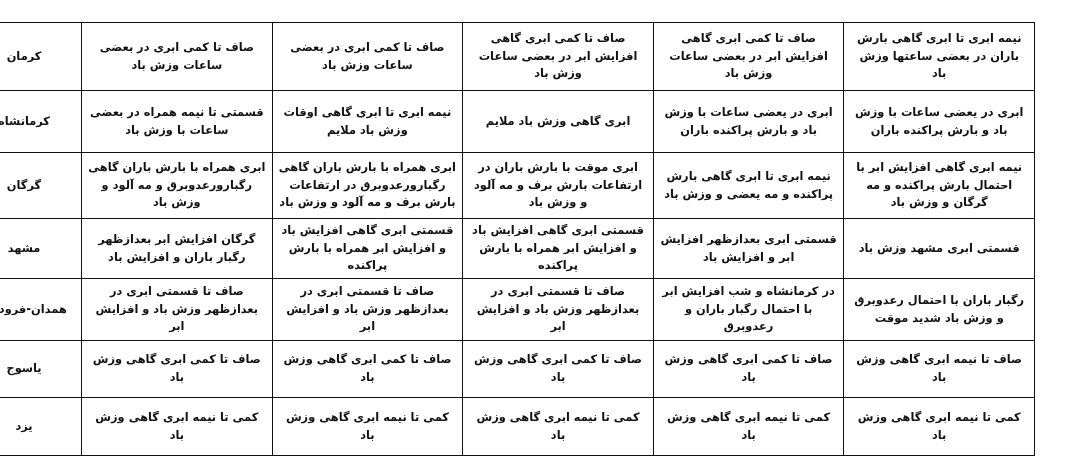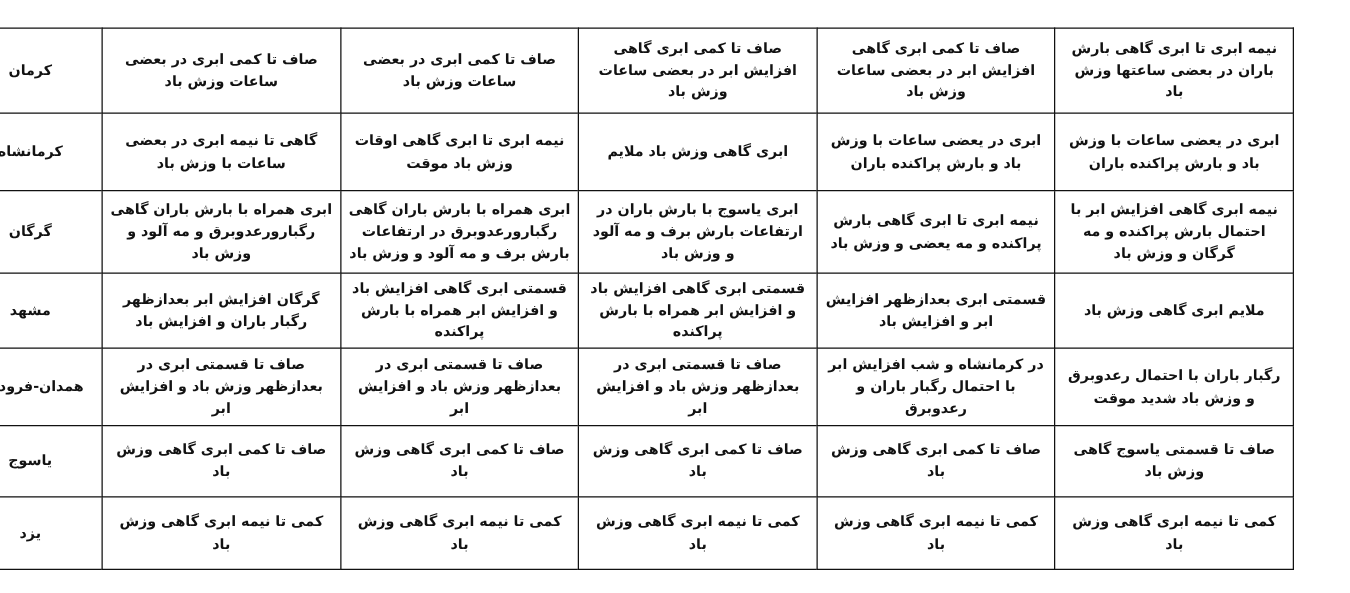--- a/index.html
+++ b/index.html
@@ -78,54 +78,54 @@
           <td class="desc-cell">صاف تا کمی ابری گاهی افزایش ابر در بعضی ساعات وزش باد</td>
           <td class="desc-cell">صاف تا کمی ابری در بعضی ساعات وزش باد</td>
           <td class="desc-cell">صاف تا کمی ابری در بعضی ساعات وزش باد</td>
           <td class="city-cell">کرمان</td>
         </tr>
 
         <tr class="r1">
           <td class="desc-cell">ابری در یعضی ساعات با وزش باد و بارش پراکنده باران</td>
           <td class="desc-cell">ابری در یعضی ساعات با وزش باد و بارش پراکنده باران</td>
           <td class="desc-cell">ابری گاهی وزش باد ملایم</td>
-          <td class="desc-cell">نیمه ابری تا  ابری گاهی اوقات وزش باد موقت</td>
-          <td class="desc-cell">گاهی تا نیمه ابری در بعضی ساعات با وزش باد</td>
+          <td class="desc-cell">نیمه ابری تا  ابری گاهی اوقات وزش باد ملایم</td>
+          <td class="desc-cell">قسمتی تا نیمه همراه در بعضی ساعات با وزش باد</td>
           <td class="city-cell">کرمانشاه</td>
         </tr>
 
         <tr class="r2">
           <td class="desc-cell">نیمه ابری گاهی افزایش ابر با احتمال بارش پراکنده و مه گرگان و وزش باد</td>
           <td class="desc-cell">نیمه ابری تا ابری گاهی بارش پراکنده و مه یعضی و وزش باد</td>
-          <td class="desc-cell">ابری یاسوج با بارش باران در ارتفاعات بارش برف و مه آلود و وزش باد</td>
+          <td class="desc-cell">ابری موقت با بارش باران در ارتفاعات بارش برف و مه آلود و وزش باد</td>
           <td class="desc-cell">ابری همراه با بارش باران گاهی رگبارورعدوبرق در ارتفاعات بارش برف و مه آلود و وزش باد</td>
           <td class="desc-cell">ابری همراه با بارش باران گاهی رگبارورعدوبرق و مه آلود و وزش باد</td>
           <td class="city-cell">گرگان</td>
         </tr>
 
         <tr class="r3">
-          <td class="desc-cell">ملایم ابری گاهی وزش باد</td>
+          <td class="desc-cell">قسمتی ابری مشهد وزش باد</td>
           <td class="desc-cell">قسمتی ابری بعدازظهر افزایش ابر و افزایش باد</td>
           <td class="desc-cell">قسمتی ابری  گاهی افزایش باد و افزایش ابر همراه با بارش پراکنده</td>
           <td class="desc-cell">قسمتی ابری  گاهی افزایش باد و افزایش ابر همراه با بارش پراکنده</td>
           <td class="desc-cell">گرگان افزایش ابر بعدازظهر رگبار باران و افزایش باد</td>
           <td class="city-cell">مشهد</td>
         </tr>
 
         <tr class="r4">
           <td class="desc-cell">رگبار باران با احتمال رعدوبرق و وزش باد شدید موقت</td>
           <td class="desc-cell">در کرمانشاه و شب افزایش ابر با احتمال رگبار باران و رعدوبرق</td>
           <td class="desc-cell">صاف تا قسمتی ابری در بعدازظهر وزش باد و افزایش ابر</td>
           <td class="desc-cell">صاف تا قسمتی ابری در بعدازظهر وزش باد و افزایش ابر</td>
           <td class="desc-cell">صاف تا قسمتی ابری در بعدازظهر وزش باد و افزایش ابر</td>
           <td class="city-cell">همدان-فرودگاه</td>
         </tr>
 
         <tr class="r5">
-          <td class="desc-cell">صاف تا قسمتی یاسوج گاهی وزش باد</td>
+          <td class="desc-cell">صاف تا نیمه ابری گاهی وزش باد</td>
           <td class="desc-cell">صاف تا کمی ابری گاهی وزش باد</td>
           <td class="desc-cell">صاف تا کمی ابری گاهی وزش باد</td>
           <td class="desc-cell">صاف تا کمی ابری گاهی وزش باد</td>
           <td class="desc-cell">صاف تا کمی ابری گاهی وزش باد</td>
           <td class="city-cell">یاسوج</td>
         </tr>
 
         <tr class="r6">
           <td class="desc-cell">کمی تا نیمه ابری گاهی وزش باد</td>
           <td class="desc-cell">کمی تا نیمه ابری گاهی وزش باد</td>

